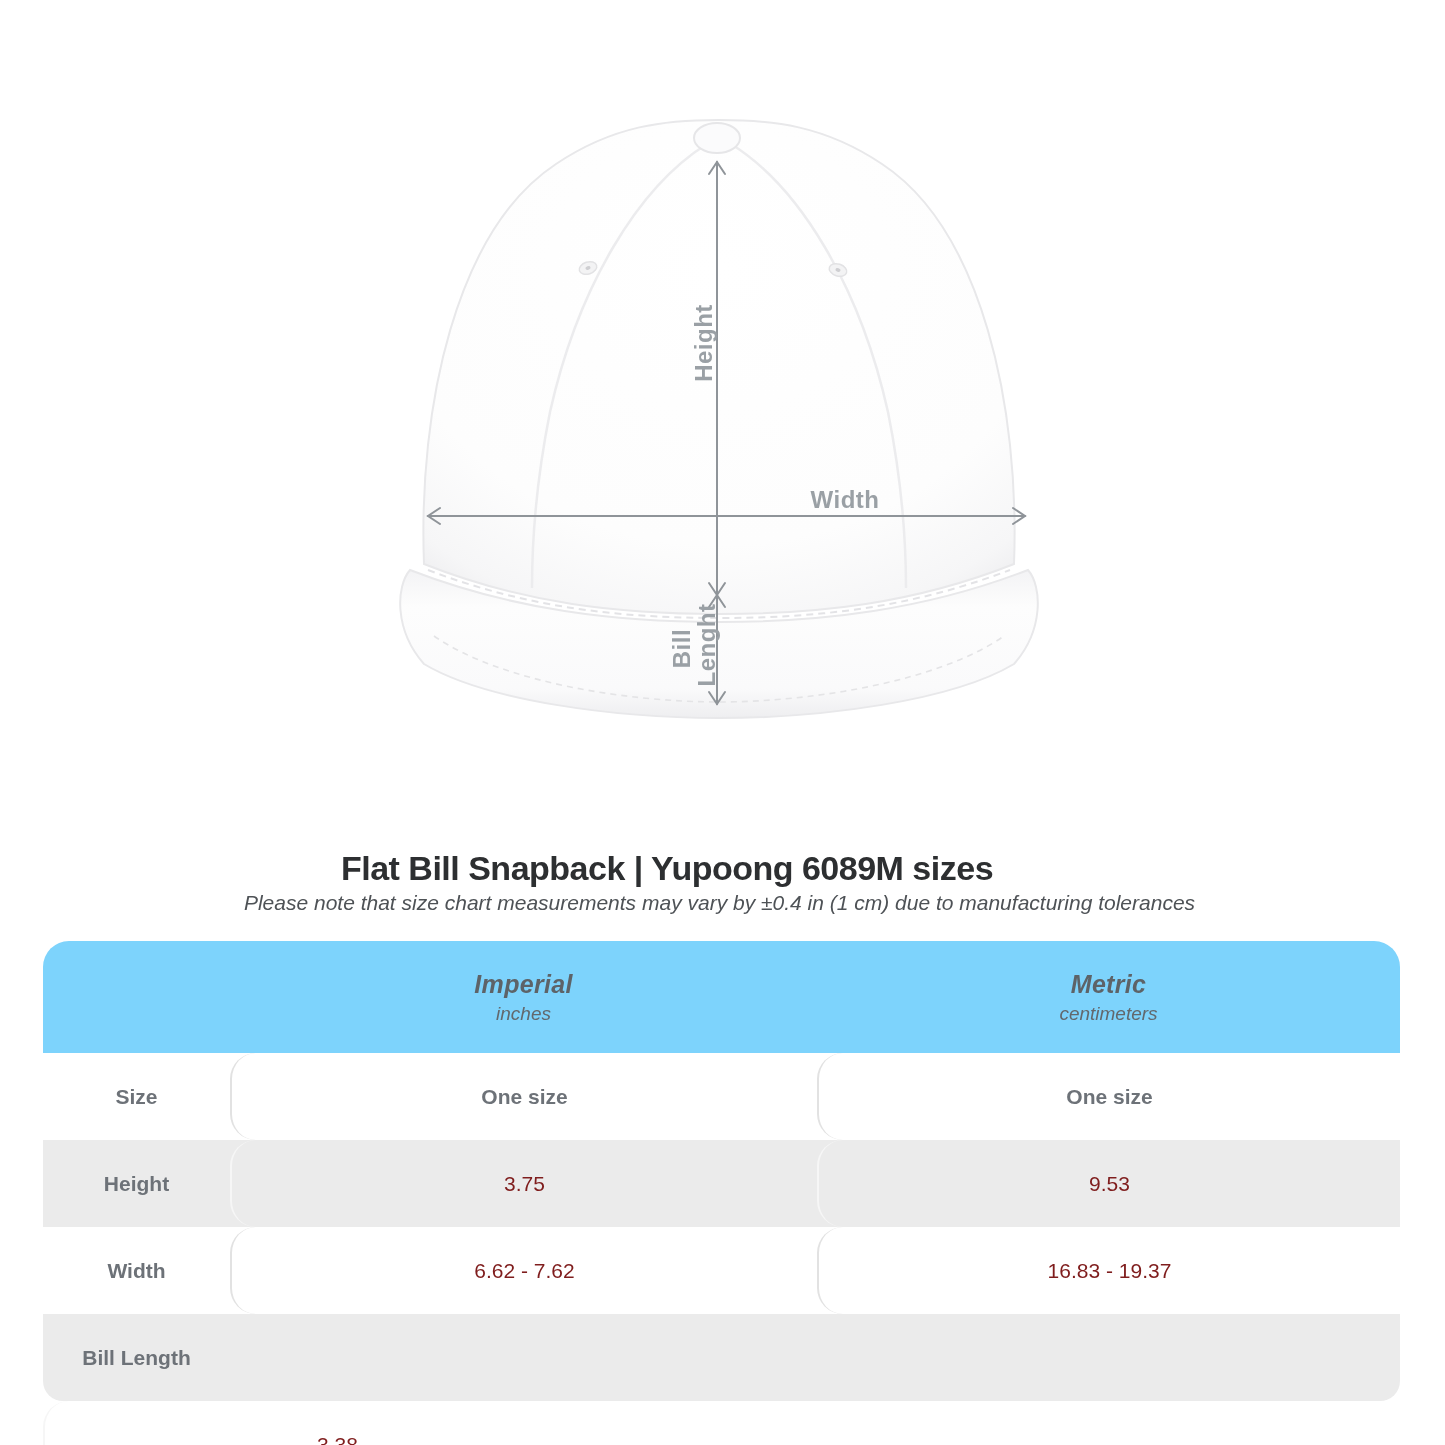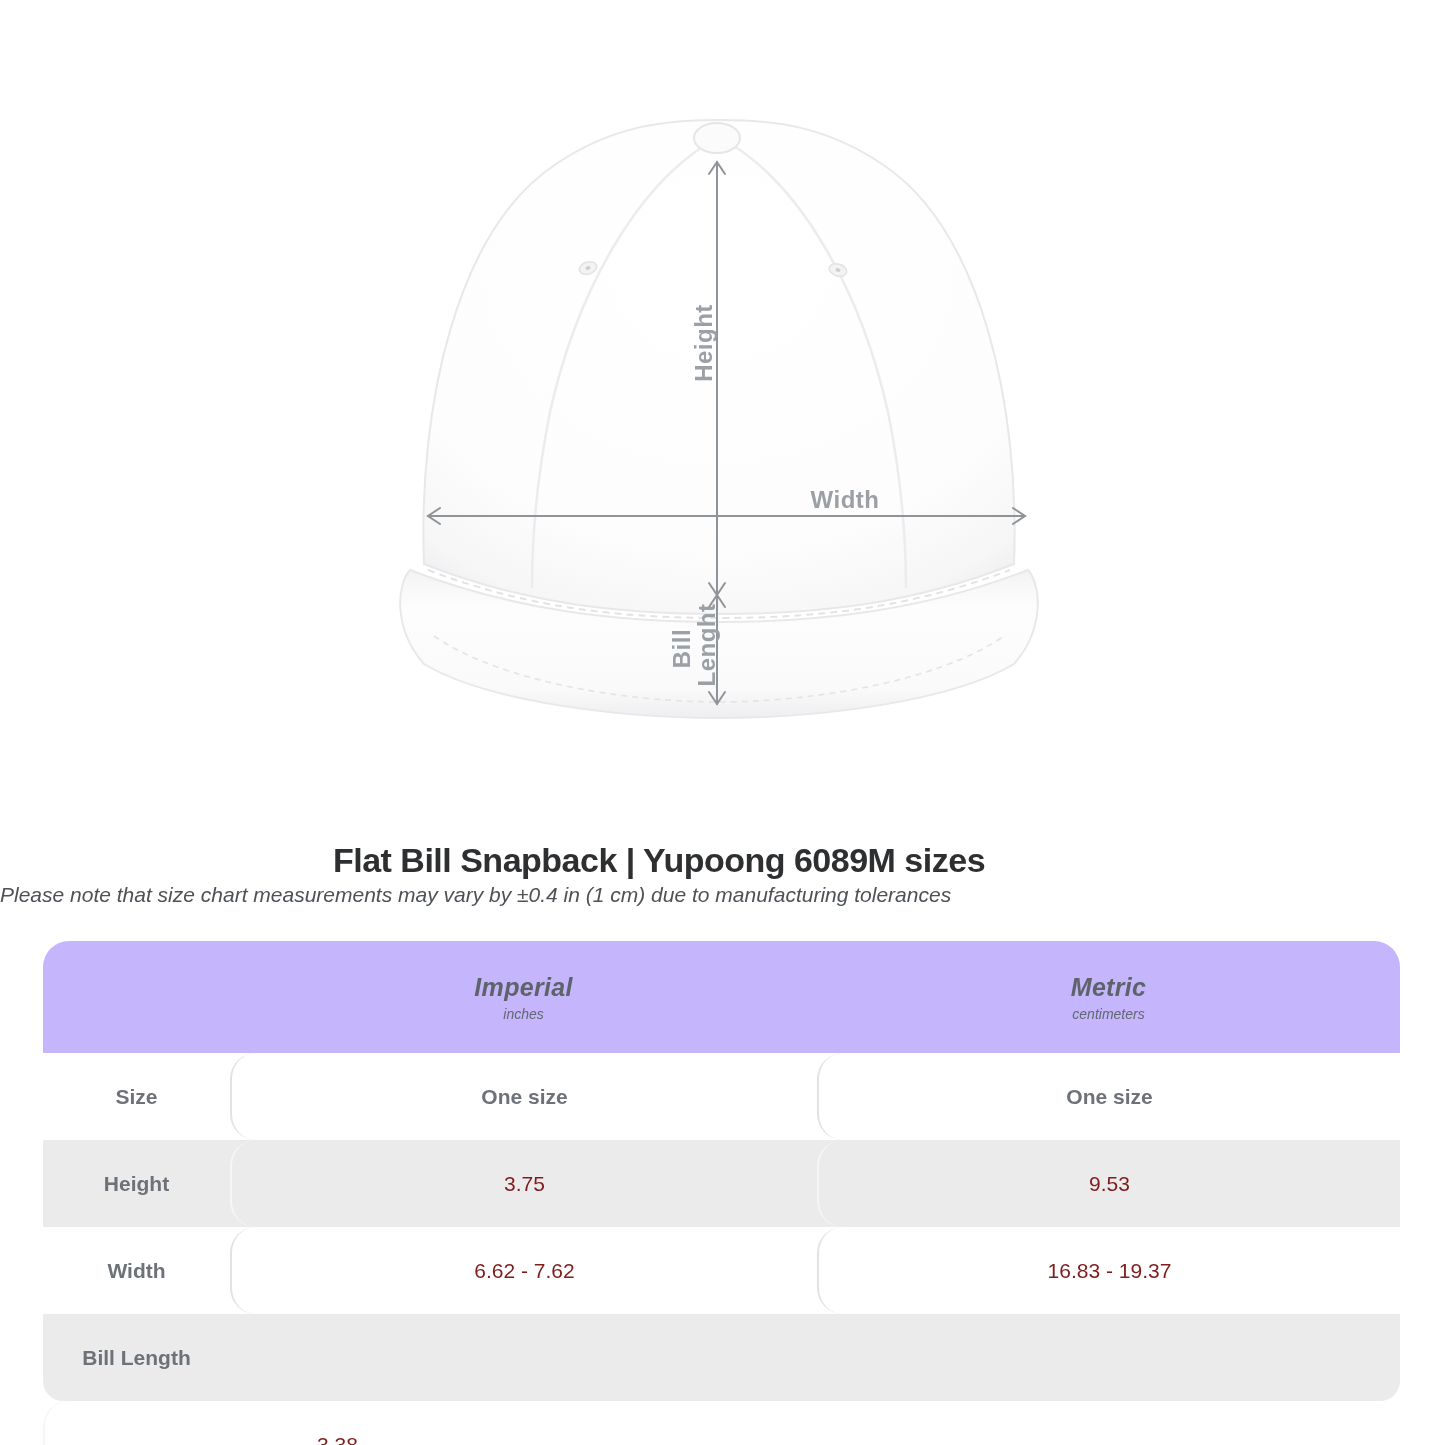--- a/index.html
+++ b/index.html
@@ -5,40 +5,40 @@
   html,body{margin:0;padding:0;background:#ffffff;}
   .page{
     position:relative;width:1445px;height:1445px;background:#ffffff;overflow:hidden;
     font-family:"Liberation Sans", sans-serif;
   }
   
   .hat-figure{position:absolute;left:398px;top:112px;width:650px;height:620px;margin:0;}
   .dim-label{font-family:"Liberation Sans",sans-serif;font-size:24px;font-weight:bold;fill:#9aa0a5;letter-spacing:.5px;}
   
   .page-title{
-    position:absolute;left:0;top:841px;width:1318px;margin:0;
+    position:absolute;left:0;top:841px;width:1318px;margin:8px;
     text-align:center;font-size:34px;font-weight:bold;color:#2d2f31;letter-spacing:-.5px;
   }
   .subtitle{
-    position:absolute;left:0;top:883px;width:1423px;margin:0;
-    font-style:italic;font-size:21px;color:#4e5256;
+    position:absolute;left:0;top:883px;width:1423px;margin:8px;
+    text-align:center;font-style:italic;font-size:21px;color:#4e5256;
   }
   
   .size-table{position:absolute;left:43px;top:941px;width:1357px;}
   .col{box-sizing:border-box;flex:none;}
   .col-label{width:187px;}
   .col-imp{width:587px;}
   .col-met{width:583px;}
   .thead{
-    display:flex;align-items:center;height:112px;background:#c4b5fd;
+    display:flex;align-items:center;height:112px;background:#7dd3fc;
     border-radius:26px 26px 0 0;
   }
   .th-group{text-align:center;color:#5d6368;}
   .g-label{font-size:25px;font-weight:bold;font-style:italic;letter-spacing:.3px;}
-  .g-sub{font-size:14px;font-style:italic;margin-top:4px;color:#62686d;}
+  .g-sub{font-size:19px;font-style:italic;margin-top:4px;color:#62686d;}
   .trow{display:flex;height:87px;background:#ffffff;}
   .trow.alt{background:#ebebeb;}
   .trow:last-child{border-radius:0 0 20px 20px;flex-direction:column;}
   .cell{
     height:100%;display:flex;align-items:center;justify-content:center;
     text-align:left;
   }
   .trow .cell + .cell{border-left:2px solid #e2e2e2;border-radius:26px;}
   .trow.alt .cell + .cell{border-left-color:#f6f6f6;}
   .rlabel{font-size:21px;font-weight:bold;color:#6d7278;}

